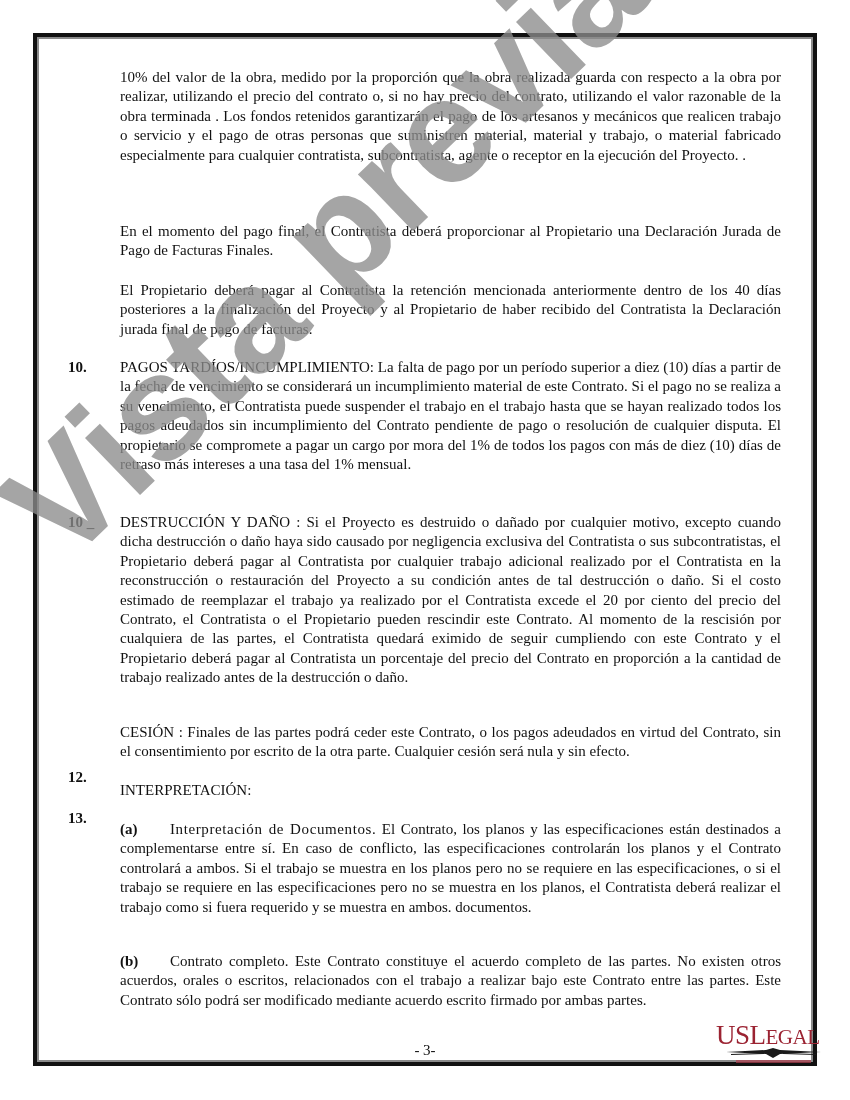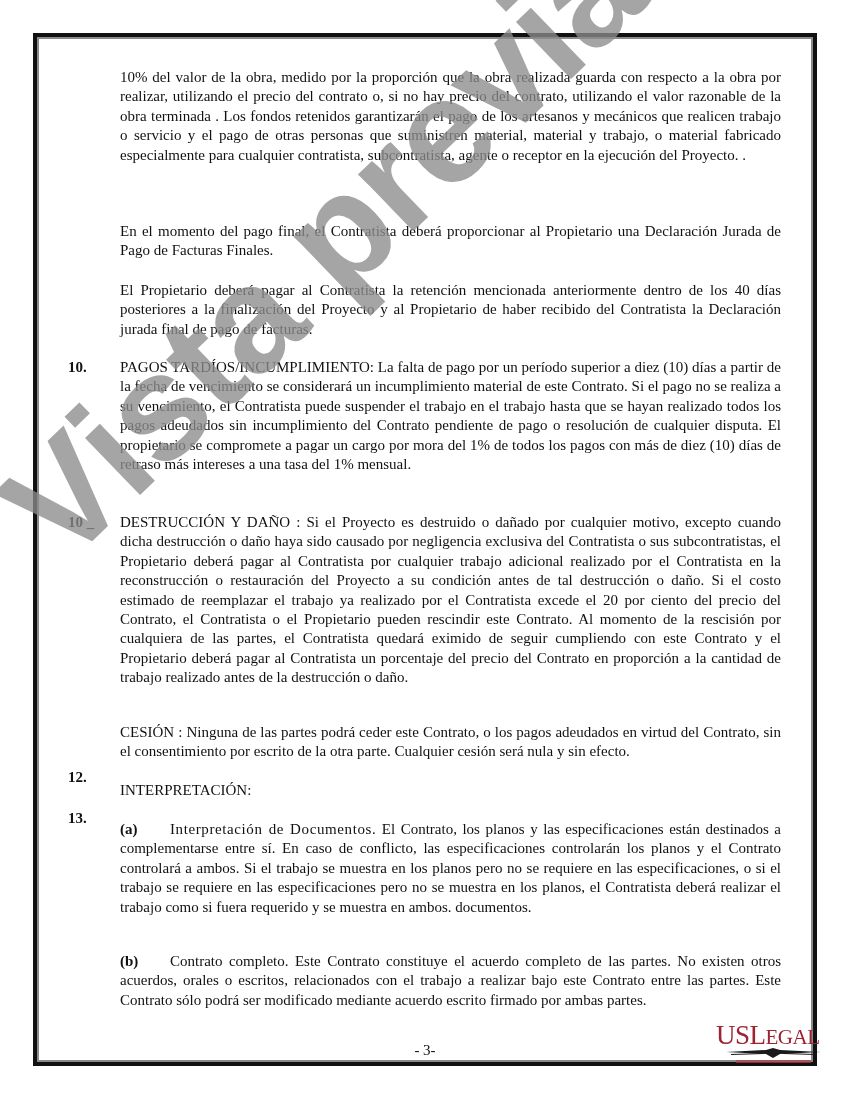--- a/index.html
+++ b/index.html
@@ -66,21 +66,21 @@
     <span class="b">PAGOS TARDÍOS/INCUMPLIMIENTO:</span><span> La falta de pago por un período superior a diez (10) días a partir de la fecha de vencimiento se considerará un incumplimiento material de este Contrato. Si el pago no se realiza a su vencimiento, el Contratista puede suspender el trabajo en el trabajo hasta que se hayan realizado todos los pagos adeudados sin incumplimiento del Contrato pendiente de pago o resolución de cualquier disputa. El propietario se compromete a pagar un cargo por mora del 1% de todos los pagos con más de diez (10) días de retraso más intereses a una tasa del 1% mensual.</span>
   </p>
 
   <span class="num" style="top:513px;">10 _</span>
   <p class="para" style="top:513px;">
     <span class="b">DESTRUCCIÓN Y DAÑO</span><span> : Si el Proyecto es destruido o dañado por cualquier motivo, excepto cuando dicha destrucción o daño haya sido causado por negligencia exclusiva del Contratista o sus subcontratistas, el Propietario deberá pagar al Contratista por cualquier trabajo adicional realizado por el Contratista en la reconstrucción o restauración del Proyecto a su condición antes de tal destrucción o daño. Si el costo estimado de reemplazar el trabajo ya realizado por el Contratista excede el 20 por ciento del precio del Contrato, el Contratista o el Propietario pueden rescindir este Contrato. Al momento de la rescisión por cualquiera de las partes, el Contratista quedará eximido de seguir cumpliendo con este Contrato y el Propietario deberá pagar al Contratista un porcentaje del precio del Contrato en proporción a la cantidad de trabajo realizado antes de la destrucción o daño.</span>
   </p>
 
   <span class="num" style="top:723px;margin-top:45px;">12.</span>
   <p class="para" style="top:723px;">
-    <span class="b">CESIÓN</span><span> : Ninguna de las partes podrá ceder este Contrato, o los pagos adeudados en virtud del Contrato, sin el consentimiento por escrito de la otra parte. Cualquier cesión será nula y sin efecto.</span>
+    <span class="b">CESIÓN</span><span> : Finales de las partes podrá ceder este Contrato, o los pagos adeudados en virtud del Contrato, sin el consentimiento por escrito de la otra parte. Cualquier cesión será nula y sin efecto.</span>
   </p>
 
   <span class="num" style="top:781px;margin-top:28px;">13.</span>
   <p class="para" style="top:781px;">
     <span class="b">INTERPRETACIÓN:</span>
   </p>
 
   <p class="para" style="top:820px;">
     <span class="subhead">(a)</span><span class="b spaced">Interpretación de Documentos.</span><span> El Contrato, los planos y las especificaciones están destinados a complementarse entre sí. En caso de conflicto, las especificaciones controlarán los planos y el Contrato controlará a ambos. Si el trabajo se muestra en los planos pero no se requiere en las especificaciones, o si el trabajo se requiere en las especificaciones pero no se muestra en los planos, el Contratista deberá realizar el trabajo como si fuera requerido y se muestra en ambos. documentos.</span>
   </p>

